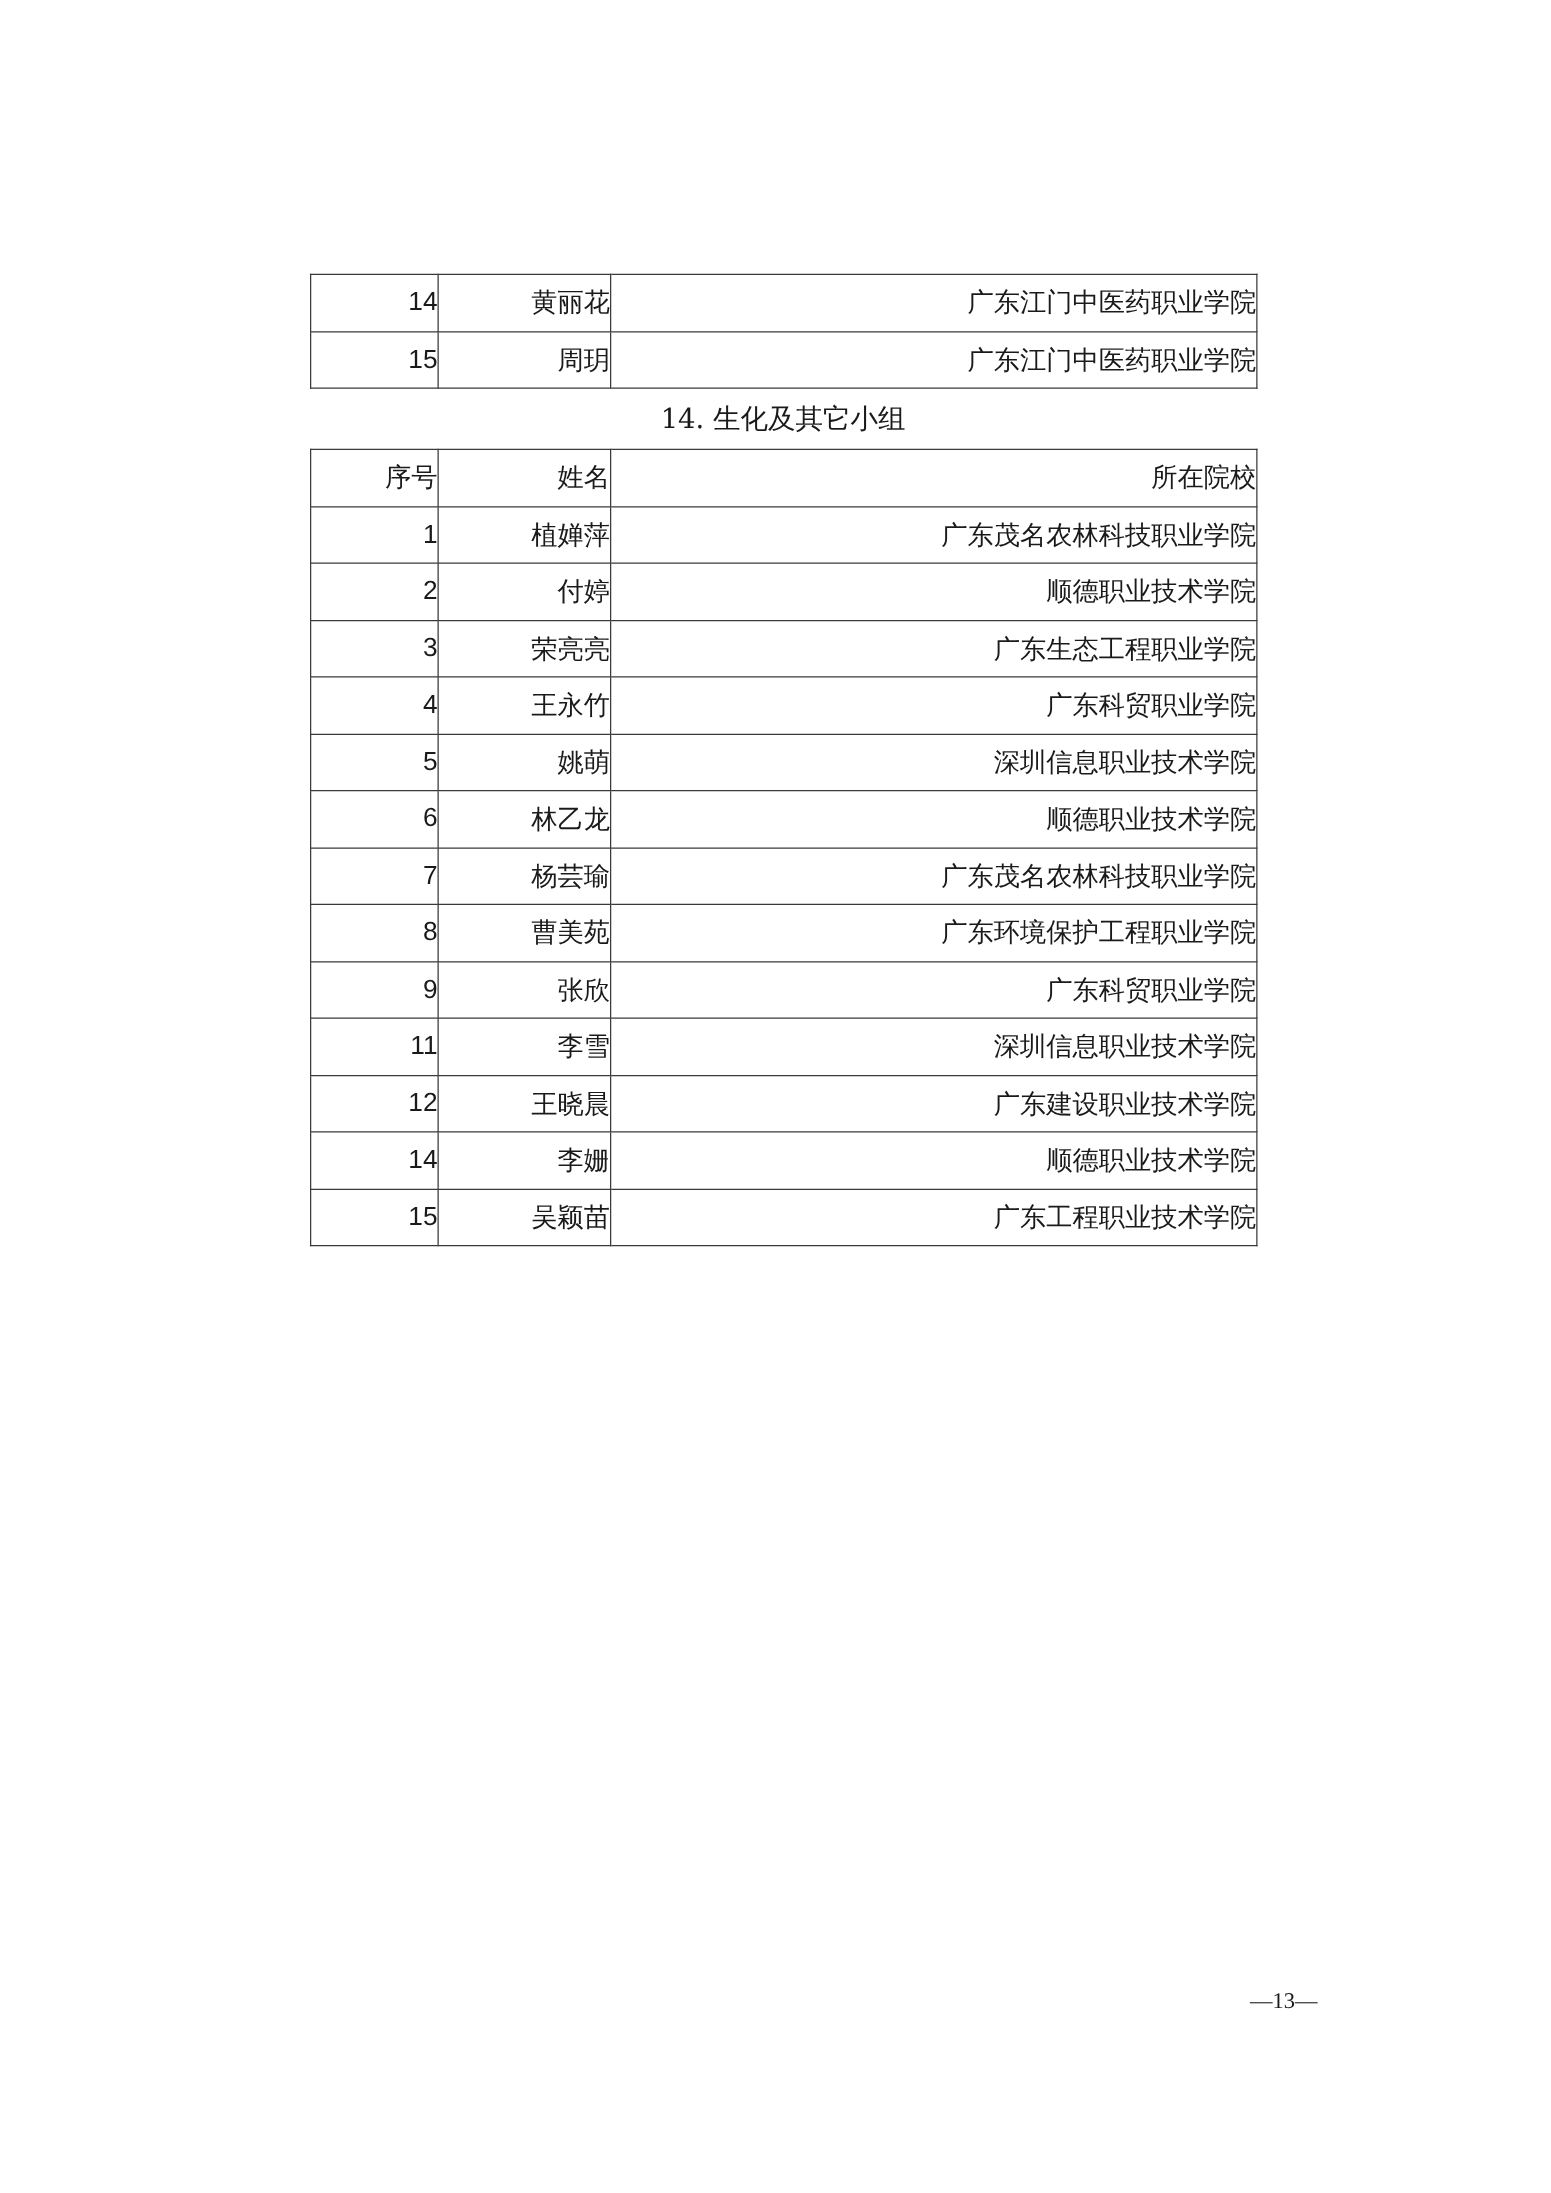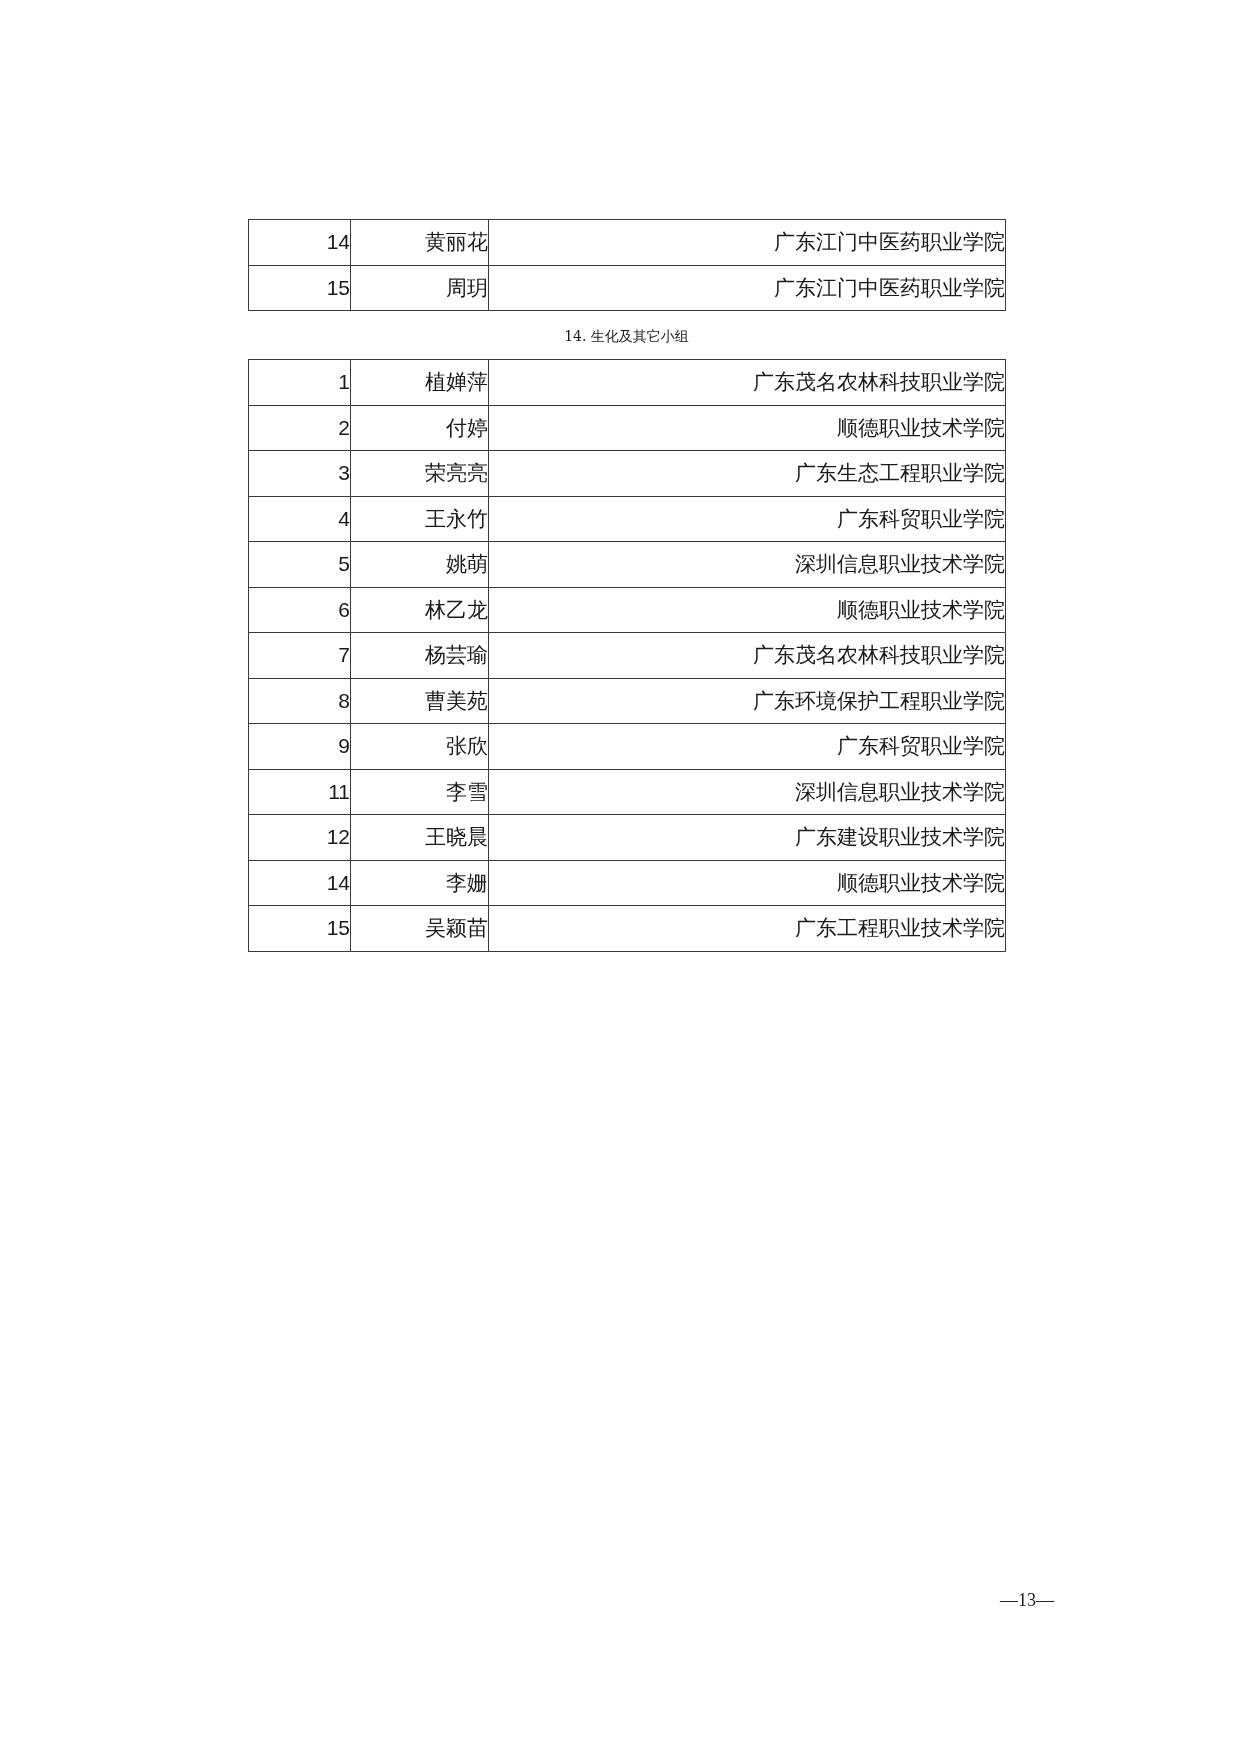--- a/index.html
+++ b/index.html
@@ -9,21 +9,21 @@
           table-layout: fixed; }
   td { border: 1.5px solid #3a3a3a; text-align: right; vertical-align: middle;
        height: 44.5px; padding: 0; font-size: 21px; }
   td.num { font-family: "Liberation Sans", "DejaVu Sans", sans-serif; font-size: 21px; }
   col.c1 { width: 102px; }
   col.c2 { width: 138px; }
   col.c3 { width: 517px; }
   #table-top { top: 219px; }
   #table-main { top: 359px; }
   .section-title { position: absolute; top: 318px; left: 248px; width: 757px;
-                   text-align: center; font-size: 14px; line-height: 36px; }
+                   text-align: center; font-size: 22px; line-height: 36px; }
   .page-number { position: absolute; top: 1590px; left: 1000px; font-size: 18px;
                  font-family: "Liberation Serif", "DejaVu Serif", serif; }
 </style>
 </head>
 <body>
 
 <table id="table-top">
   <colgroup>
       <col class="c1">
       <col class="c2">
@@ -45,20 +45,25 @@
 
 <div class="section-title">14. 生化及其它小组</div>
 
 <table id="table-main">
   <colgroup>
       <col class="c1">
       <col class="c2">
       <col class="c3">
     </colgroup>
   <tbody id="main-body">
+    <tr>
+      <td>序号</td>
+      <td>姓名</td>
+      <td>所在院校</td>
+    </tr>
   <tr>
         <td class="num">1</td>
         <td>植婵萍</td>
         <td>广东茂名农林科技职业学院</td>
       </tr>
       <tr>
         <td class="num">2</td>
         <td>付婷</td>
         <td>顺德职业技术学院</td>
       </tr>

